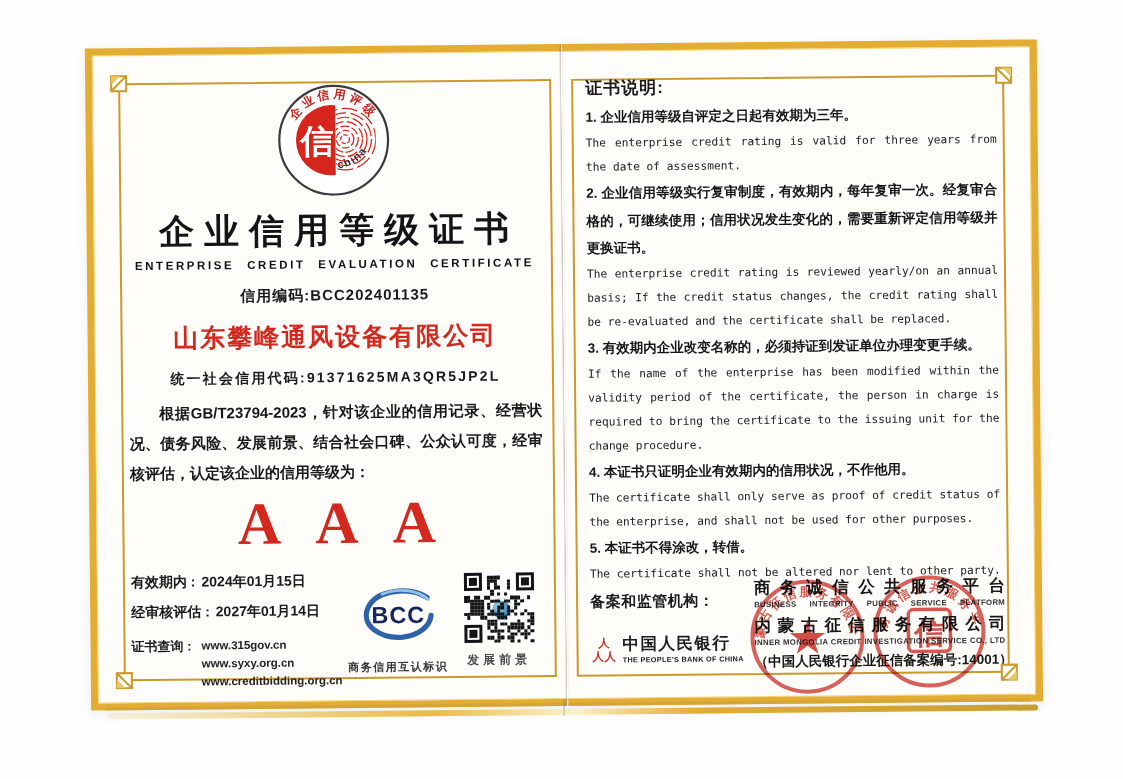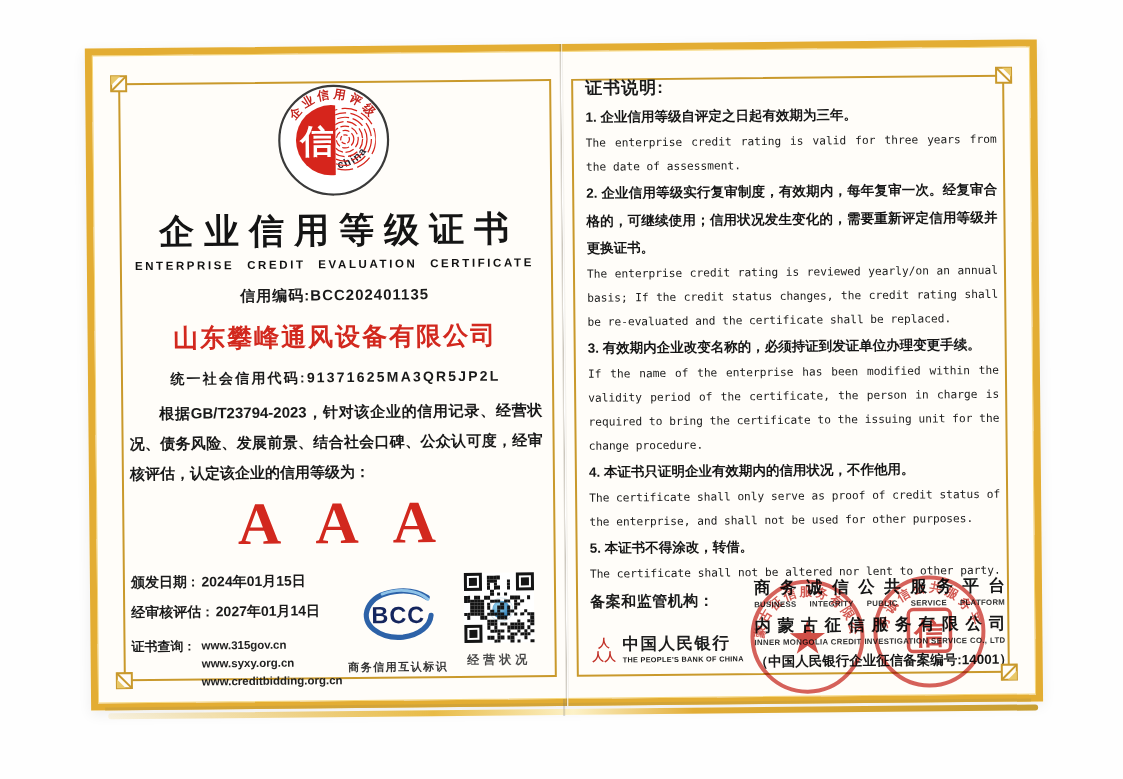--- a/index.html
+++ b/index.html
@@ -136,21 +136,21 @@
           <div class="cert-sub">ENTERPRISE CREDIT EVALUATION CERTIFICATE</div>
           <div class="credit-code">信用编码:BCC202401135</div>
           <div class="company">山东攀峰通风设备有限公司</div>
           <div class="unified">统一社会信用代码:91371625MA3QR5JP2L</div>
           <div class="statement">根据GB/T23794-2023，针对该企业的信用记录、经营状况、债务风险、发展前景、结合社会口碑、公众认可度，经审核评估，认定该企业的信用等级为：</div>
           <div class="rating">AAA</div>
 
           <div class="lp-footer">
             <div class="lf-col1">
               <div class="date-line">
-                <span class="lbl">颁发日期 :</span><span>2024年01月15日</span>
+                <span class="lbl">有效期内 :</span><span>2024年01月15日</span>
               </div>
               <div class="date-line">
                 <span class="lbl">经审核评估 :</span><span>2027年01月14日</span>
               </div>
               <div class="query">
                 <span class="lbl">证书查询 :</span>
                 <span class="urls">
                   <span style="display:block">www.315gov.cn</span>
                   <span style="display:block">www.syxy.org.cn</span>
                   <span style="display:block">www.creditbidding.org.cn</span>
@@ -306,21 +306,21 @@
                   <i style="left: 36.67px; top: 63.33px; width: 3.33px; height: 3.33px;"></i>
                   <i style="left: 43.33px; top: 63.33px; width: 3.33px; height: 3.33px;"></i>
                   <i style="left: 46.67px; top: 63.33px; width: 3.33px; height: 3.33px;"></i>
                   <i style="left: 60px; top: 63.33px; width: 3.33px; height: 3.33px;"></i>
                   <i style="left: 30px; top: 66.67px; width: 3.33px; height: 3.33px;"></i>
                   <i style="left: 33.33px; top: 66.67px; width: 3.33px; height: 3.33px;"></i>
                   <i style="left: 46.67px; top: 66.67px; width: 3.33px; height: 3.33px;"></i>
                   <i style="left: 53.33px; top: 66.67px; width: 3.33px; height: 3.33px;"></i>
                   <i style="left: 66.67px; top: 66.67px; width: 3.33px; height: 3.33px;"></i>
                 </div>
-              <div class="qr-caption">经营状况</div>
+              <div class="qr-caption">发展前景</div>
             </div>
           </div>
         </div>
       </div>
 
       <div class="page page-right">
         <div class="inner"></div>
         <div class="orn" style="right:15px;top:17px;transform:scaleX(-1)">
           <svg viewBox="0 0 24 24" width="24" height="24">
               <rect x="4" y="4" width="15" height="15" fill="#fffdf8" stroke="#c9992c" stroke-width="2"></rect>

